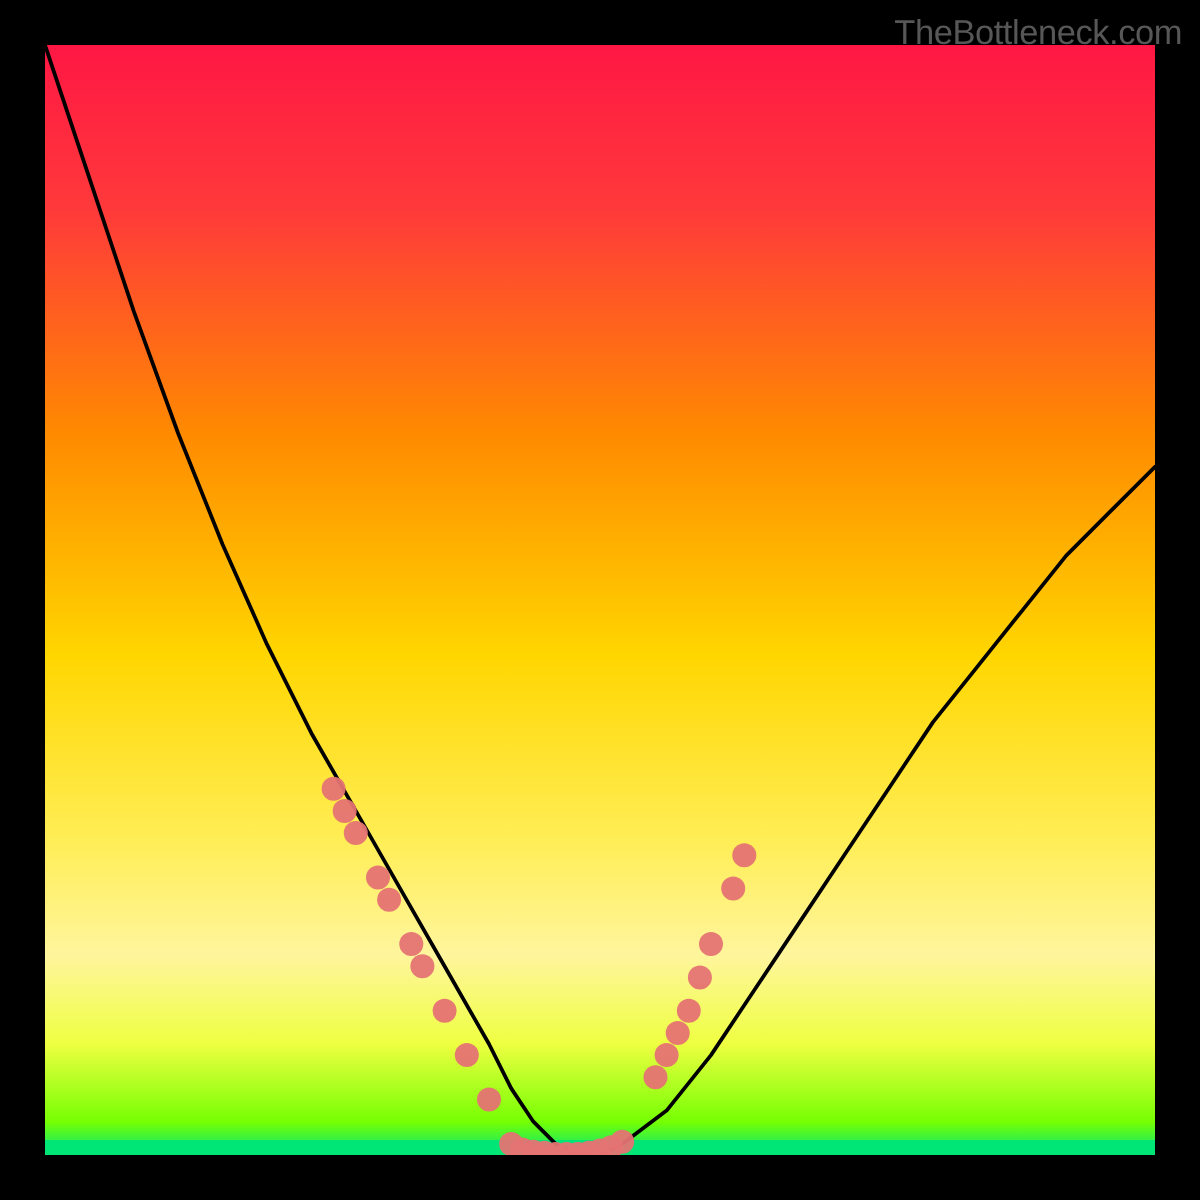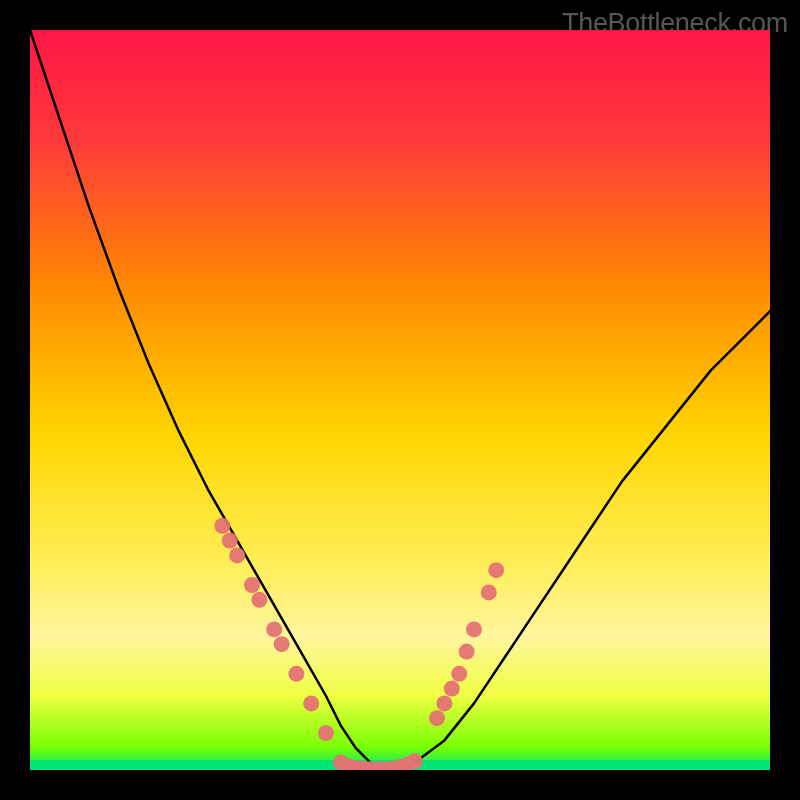--- a/index.html
+++ b/index.html
@@ -21,21 +21,21 @@
     left: 30px;
     top: 30px;
     width: 740px;
     height: 740px;
   }
   .watermark {
     position: absolute;
     top: 8px;
     right: 12px;
     font-family: Arial, sans-serif;
-    font-size: 27px;
+    font-size: 23px;
     font-weight: 500;
     color: #575757;
     letter-spacing: -0.3px;
   }
   svg {
     display: block;
   }
 </style>
 </head>
 <body>

